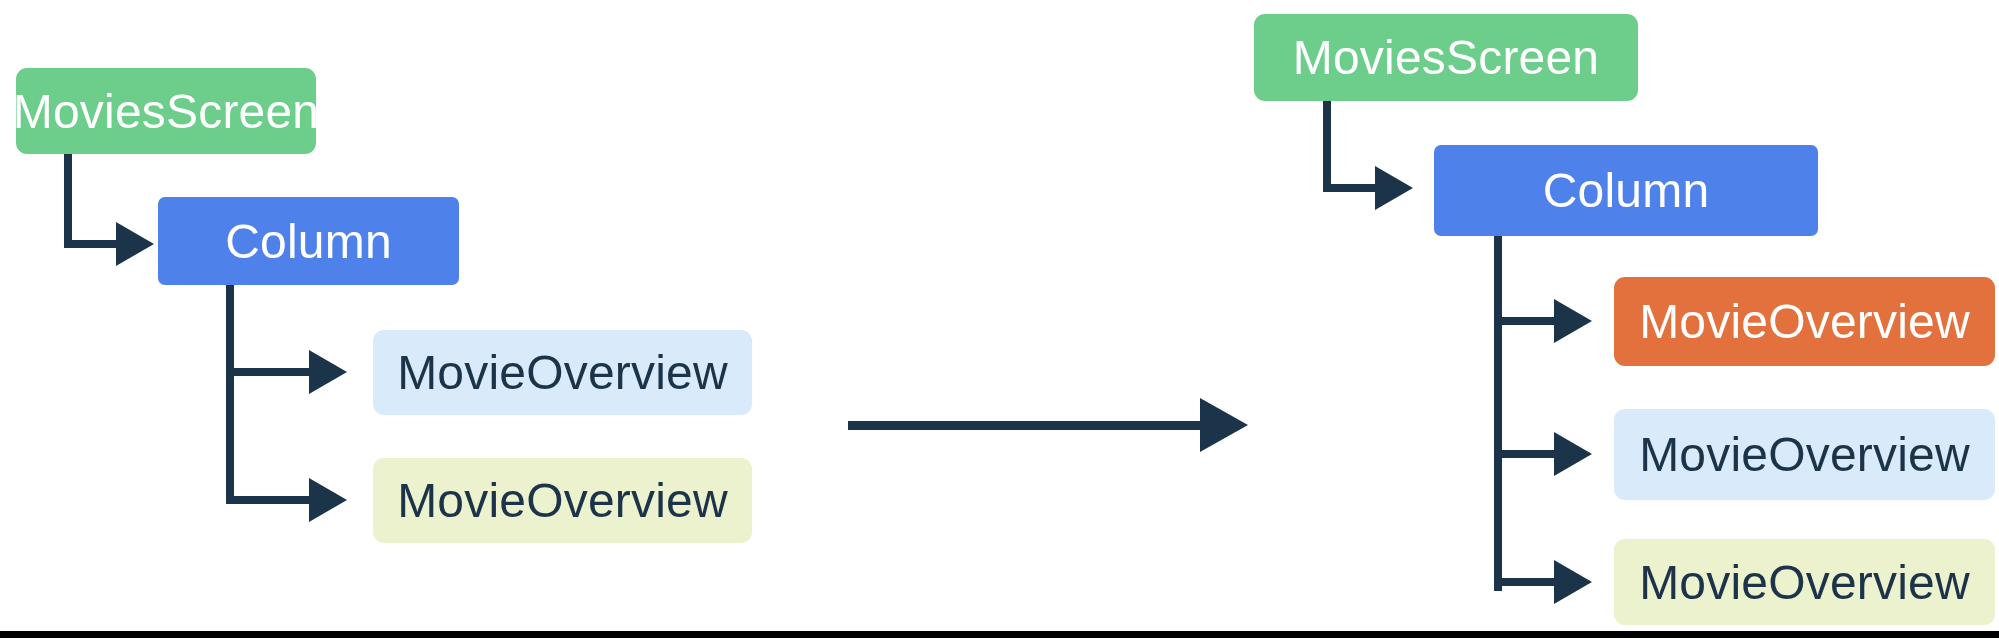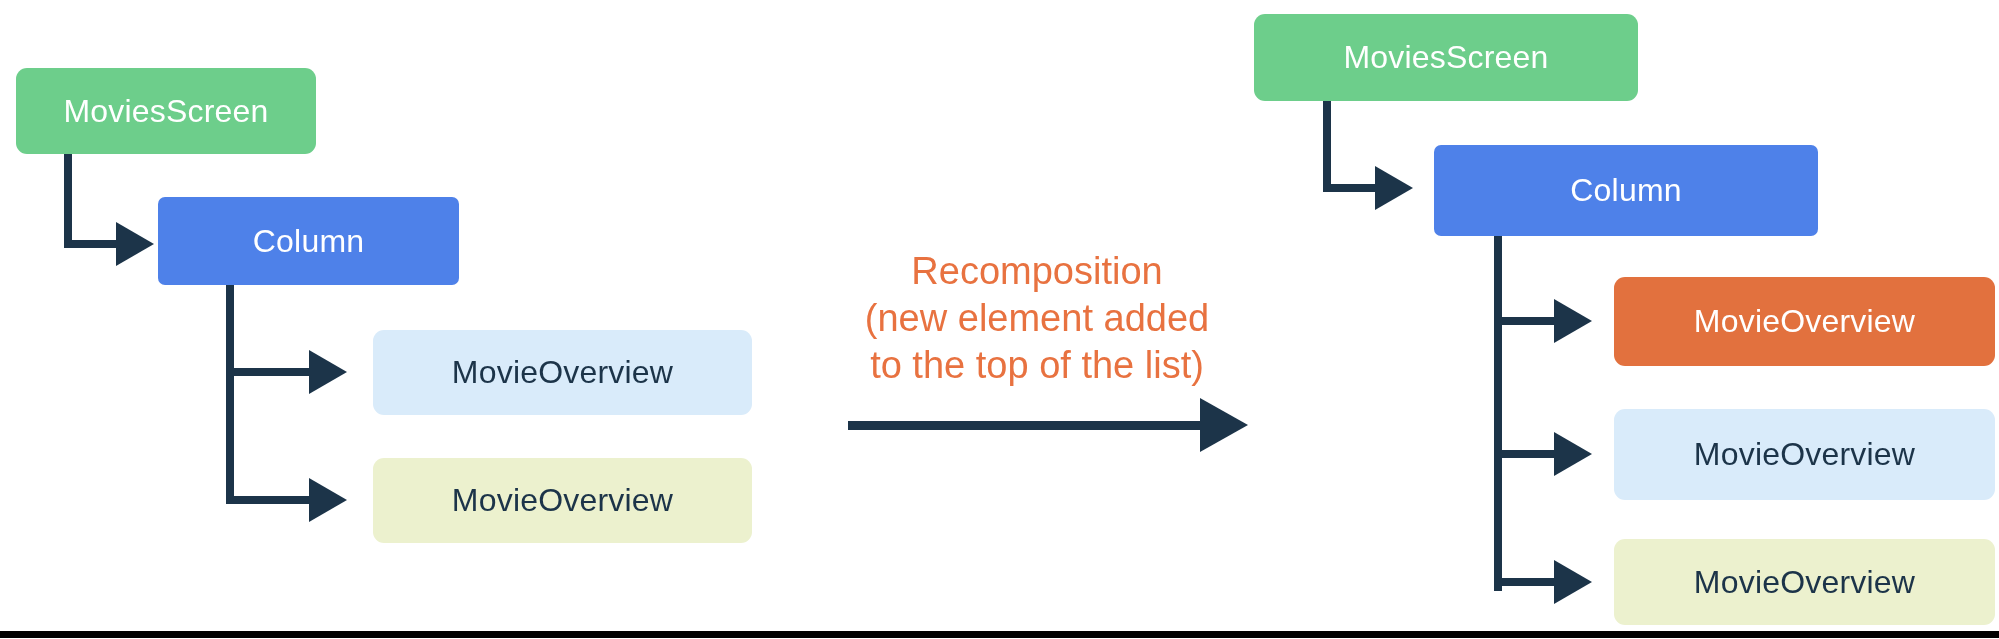--- a/index.html
+++ b/index.html
@@ -12,21 +12,21 @@
     overflow: hidden;
     font-family: "Liberation Sans", sans-serif;
   }
   
   .node {
     position: absolute;
     display: flex;
     align-items: center;
     justify-content: center;
     border-radius: 11px;
-    font-size: 32px;
+    font-size: 48px;
     font-weight: 400;
     letter-spacing: 0.2px;
     white-space: nowrap;
   }
   .node.green        { background: var(--green);        color: var(--white-text); }
   .node.blue         { background: var(--blue);         color: var(--white-text); border-radius: 7px; }
   .node.orange       { background: var(--orange);       color: var(--white-text); }
   .node.light-blue   { background: var(--light-blue);   color: var(--navy); }
   .node.light-yellow { background: var(--light-yellow); color: var(--navy); }
 
@@ -117,25 +117,20 @@
     <div class="line lt-v2"></div>
     <div class="line lt-h2"></div>
     <div class="arr-right lt-a2"></div>
     <div class="line lt-h3"></div>
     <div class="arr-right lt-a3"></div>
 
     <div class="node light-blue lt-c1">MovieOverview</div>
     <div class="node light-yellow lt-c2">MovieOverview</div>
   </div>
 
-  <div class="center-label">
-    <span>Recomposition</span>
-    <span>(new element added</span>
-    <span>to the top of the list)</span>
-  </div>
   <div class="line big-arrow-line"></div>
   <div class="big-arrow-head"></div>
 
   <div>
     <div class="node green rt-root">MoviesScreen</div>
 
     <div class="line rt-v1"></div>
     <div class="line rt-h1"></div>
     <div class="arr-right rt-a1"></div>
 

